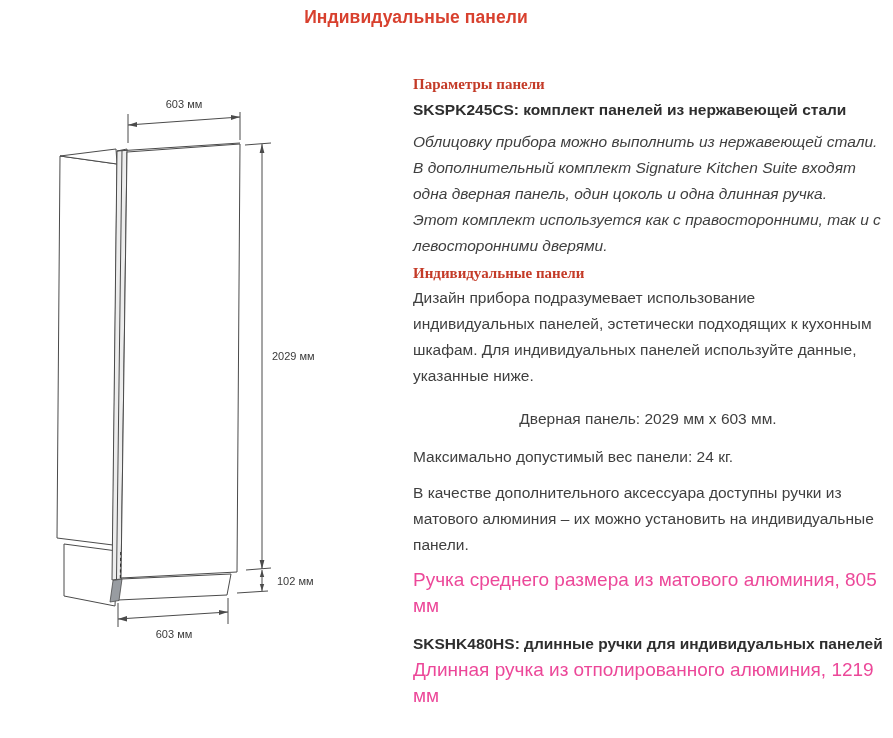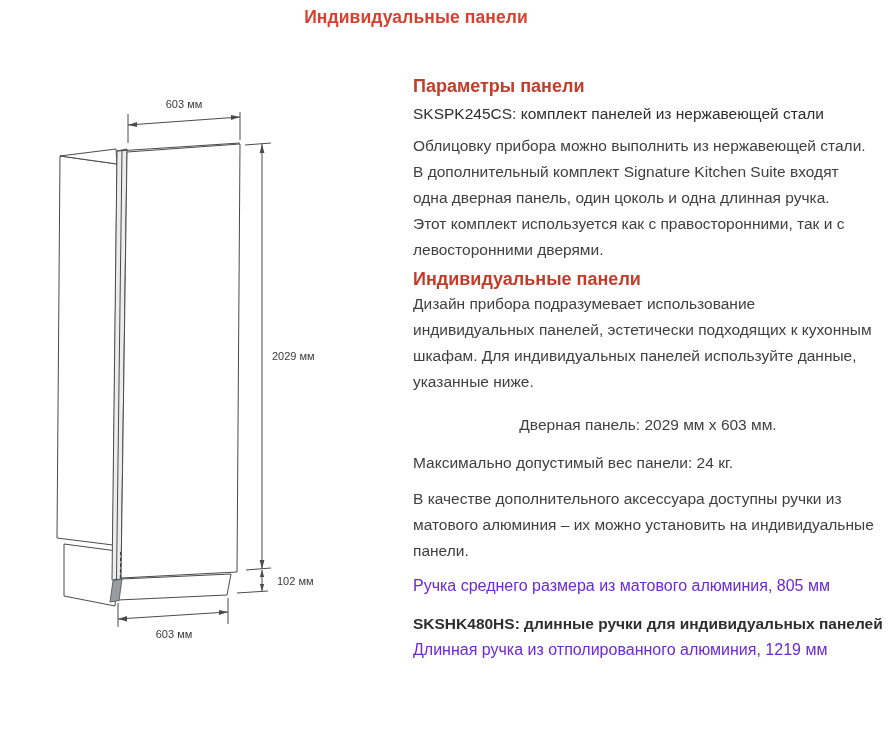--- a/index.html
+++ b/index.html
@@ -28,61 +28,61 @@
     left: 0; top: 13px;
     width: 410px; height: 730px;
   }
   #content {
     position: absolute;
     left: 413px;
     top: 70px;
     width: 470px;
   }
   .serif-heading {
-    font-family: Liberation Sans, sans-serif;
+    font-family: Liberation Serif, serif;
     font-weight: bold;
-    font-size: 18px;
+    font-size: 15px;
     color: #c43b28;
     margin: 6px 0 6px 0;
     line-height: 1.15;
   }
   .serif-heading.second { margin-top: 6px; margin-bottom: 2px; }
   .bold-line {
     font-size: 15.5px;
-    font-weight: normal;
+    font-weight: bold;
     color: #2e2e2e;
     line-height: 22px;
     margin: 0 0 8px 0;
   }
   .para {
     font-size: 15.5px;
     line-height: 26px;
     color: #3f3f3f;
     margin: 0;
   }
-  .para.first { margin-top: 3px; }
+  .para.first { margin-top: 3px; font-style: italic; }
   .spec-line {
     font-size: 15.5px;
     line-height: 26px;
     color: #3f3f3f;
     margin-top: 12px;
   }
   .spec-line.gap-top { margin-top: 17px; text-align: center; }
   .accessory { margin-top: 10px; }
   .product { margin-top: 9px; }
   .product + .product { margin-top: 12px; }
   .product .code {
     font-size: 15.5px;
     font-weight: bold;
     color: #2e2e2e;
     line-height: 26px;
   }
   .product .desc {
-    font-size: 16px;
-    color: #6d28d9;
+    font-size: 19px;
+    color: #ec4899;
     line-height: 26px;
   }
   svg text {
     font-family: "Liberation Sans", sans-serif;
     font-size: 11px;
     fill: #3a3a3a;
   }
   .ln { stroke: #4b4b4b; stroke-width: 1; fill: none; }
   .face { stroke: #4b4b4b; stroke-width: 1; fill: #ffffff; }
   .face-shade { stroke: #4b4b4b; stroke-width: 1; fill: #ededed; }

